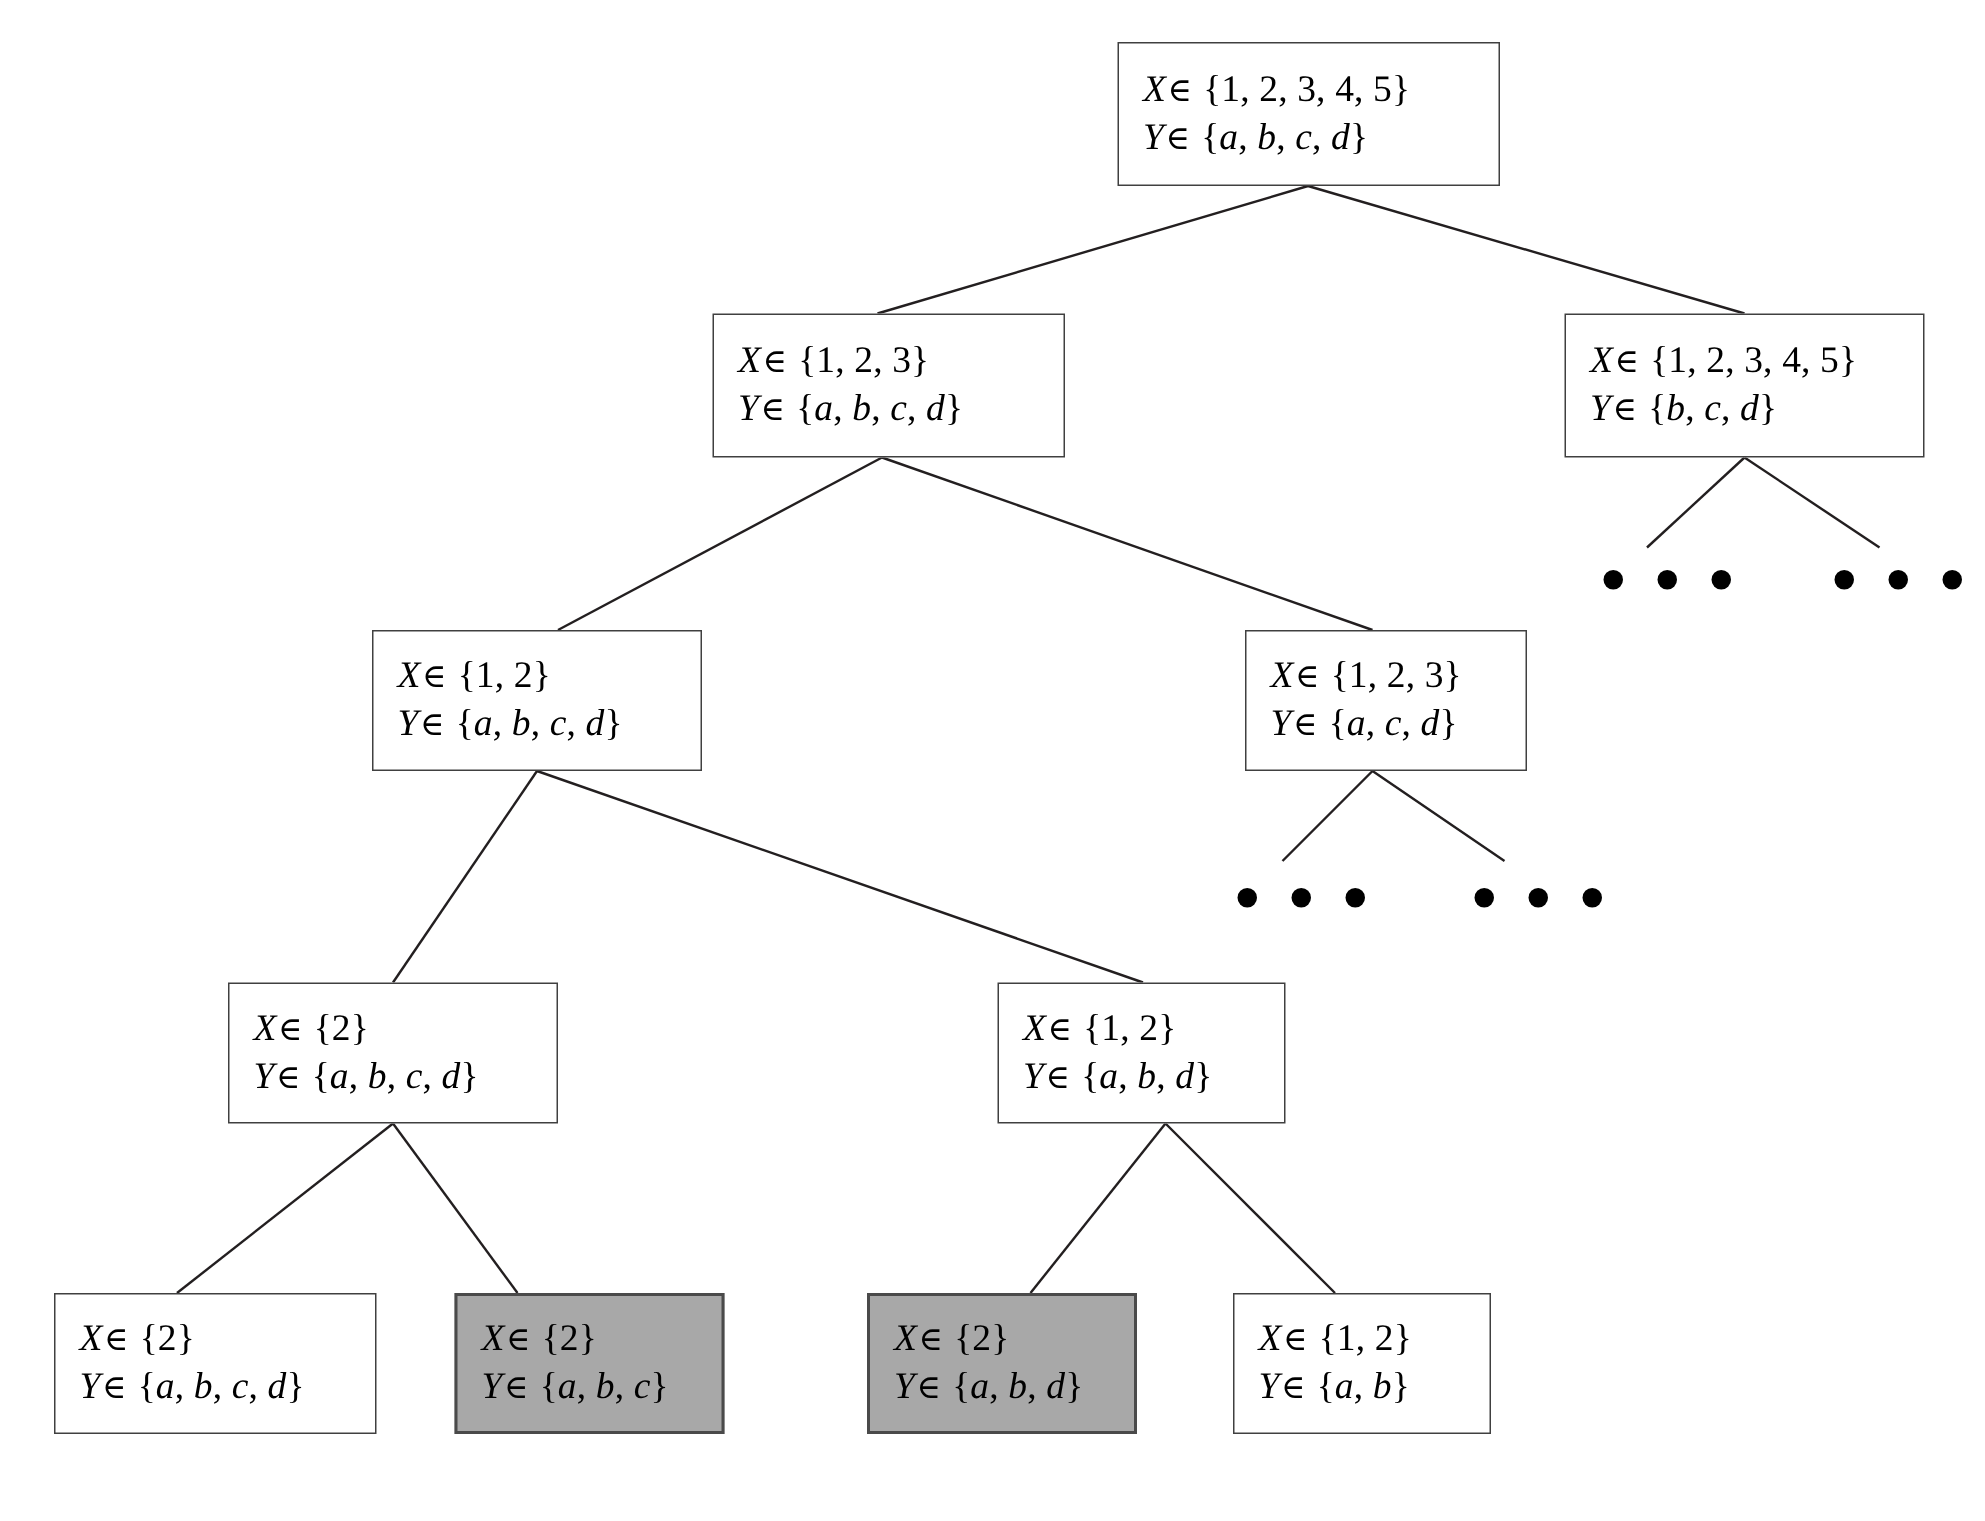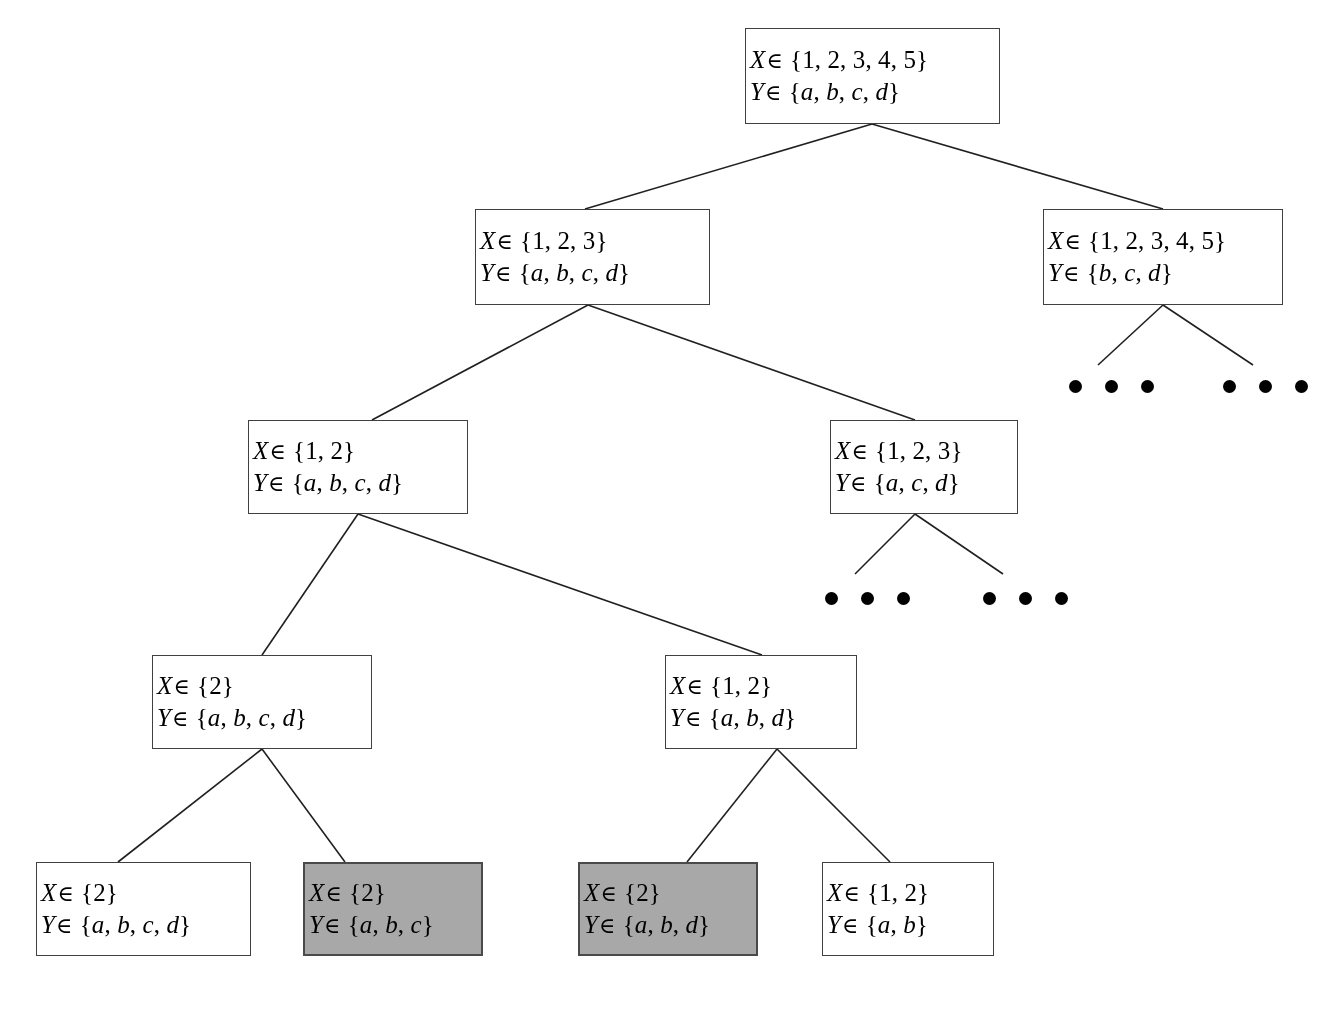--- a/index.html
+++ b/index.html
@@ -34,21 +34,21 @@
     shape-rendering: geometricPrecision;
   }
   .node-box {
     position: absolute;
     box-sizing: border-box;
     border: 1.5px solid #404040;
     background: #ffffff;
     display: flex;
     flex-direction: column;
     justify-content: center;
-    padding-left: 4px;
+    padding-left: 16px;
     line-height: 1.28;
   }
   .node-box.shaded {
     background: #a8a8a8;
     border: 2px solid #4a4a4a;
   }
   .node-line {
     font-size: 25px;
     color: #000000;
     white-space: nowrap;

